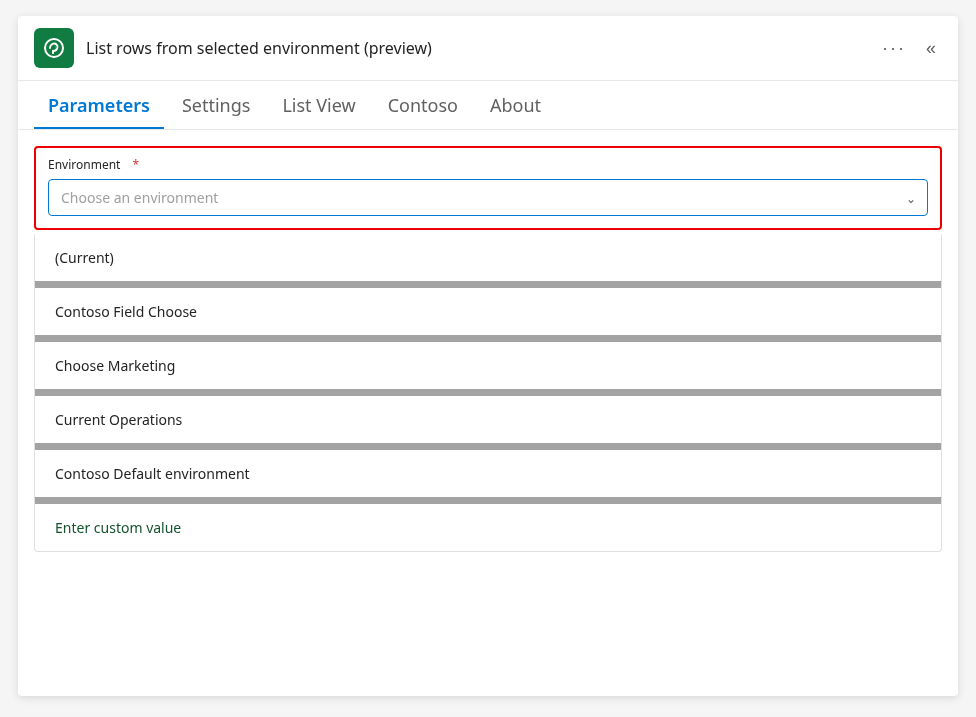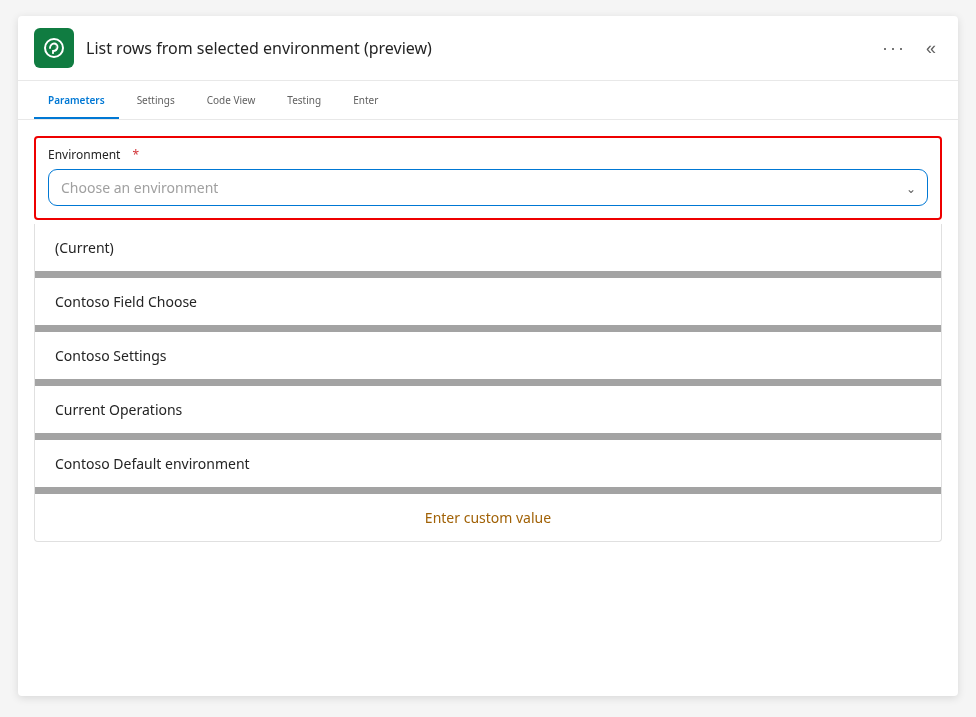--- a/index.html
+++ b/index.html
@@ -81,21 +81,21 @@
     .tabs {
       display: flex;
       align-items: center;
       padding: 0 16px;
       border-bottom: 1px solid #e8e8e8;
       gap: 4px;
     }
 
     .tab {
       padding: 12px 14px;
-      font-size: 10px;
+      font-size: 18px;
       color: #616161;
       cursor: pointer;
       border: none;
       background: none;
       position: relative;
       font-family: inherit;
       white-space: nowrap;
     }
 
     .tab.active {
@@ -139,21 +139,21 @@
       font-size: 12px;
     }
 
     .select-wrapper {
       position: relative;
     }
 
     .select-wrapper select {
       width: 100%;
       border: 1.5px solid #0078d4;
-      border-radius: 9px;
+      border-radius: 4px;
       padding: 8px 36px 8px 12px;
       font-size: 14px;
       color: #a0a0a0;
       background: #fff;
       appearance: none;
       -webkit-appearance: none;
       cursor: pointer;
       font-family: inherit;
     }
 
@@ -181,22 +181,21 @@
       color: #242424;
       cursor: pointer;
       border-bottom: 7px solid #a3a3a3;
     }
 
     .dropdown-item:last-child {
       border-bottom: none;
     }
 
     .dropdown-item.custom-value {
-      color: #a16207;
-      text-align: center;
+      color: #14532d;
     }
   </style>
 </head>
 <body>
 
 <div class="panel">
 
   <div class="header">
     <div class="app-icon">
       <svg viewBox="0 0 24 24" fill="none" xmlns="http://www.w3.org/2000/svg">
@@ -209,23 +208,23 @@
     <span class="header-title">List rows from selected environment (preview)</span>
     <div class="header-actions">
       <button class="header-btn">···</button>
       <button class="header-btn">«</button>
     </div>
   </div>
 
   <div class="tabs">
     <button class="tab active">Parameters</button>
     <button class="tab">Settings</button>
-    <button class="tab">Code View</button>
-    <button class="tab">Testing</button>
-    <button class="tab">Enter</button>
+    <button class="tab">List View</button>
+    <button class="tab">Contoso</button>
+    <button class="tab">About</button>
   </div>
 
   <div class="content">
 
     <div class="field-group">
       <div class="field-label">
         <span>Environment</span>
         <span class="required-star">*</span>
       </div>
       <div class="select-wrapper">
@@ -238,20 +237,20 @@
           <option value="contoso-services">Contoso Services</option>
           <option value="contoso-default">Contoso Default environment</option>
         </select>
         <span class="chevron-icon">⌄</span>
       </div>
     </div>
 
     <div class="dropdown-list">
       <div class="dropdown-item">(Current)</div>
       <div class="dropdown-item">Contoso Field Choose</div>
-      <div class="dropdown-item">Contoso Settings</div>
+      <div class="dropdown-item">Choose Marketing</div>
       <div class="dropdown-item">Current Operations</div>
       <div class="dropdown-item">Contoso Default environment</div>
       <div class="dropdown-item custom-value">Enter custom value</div>
     </div>
 
   </div>
 </div>
 
 </body></html>

